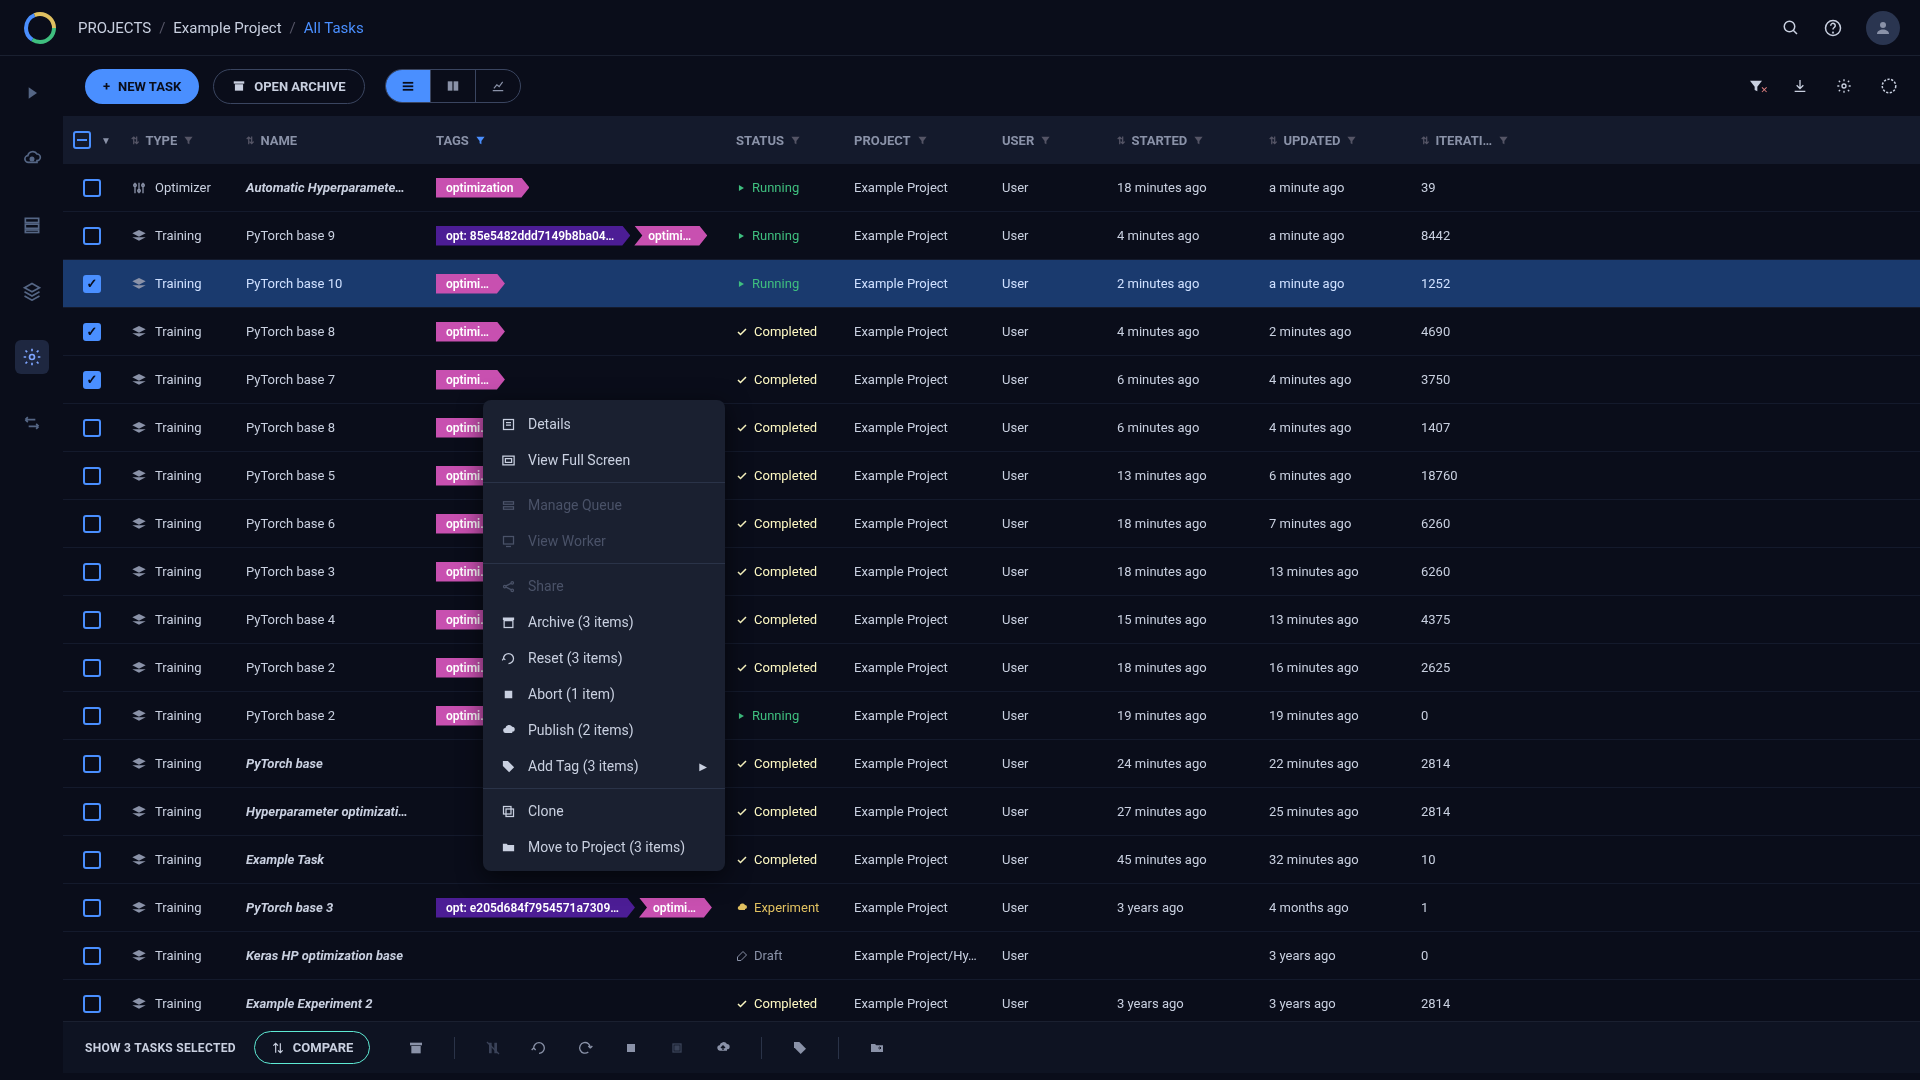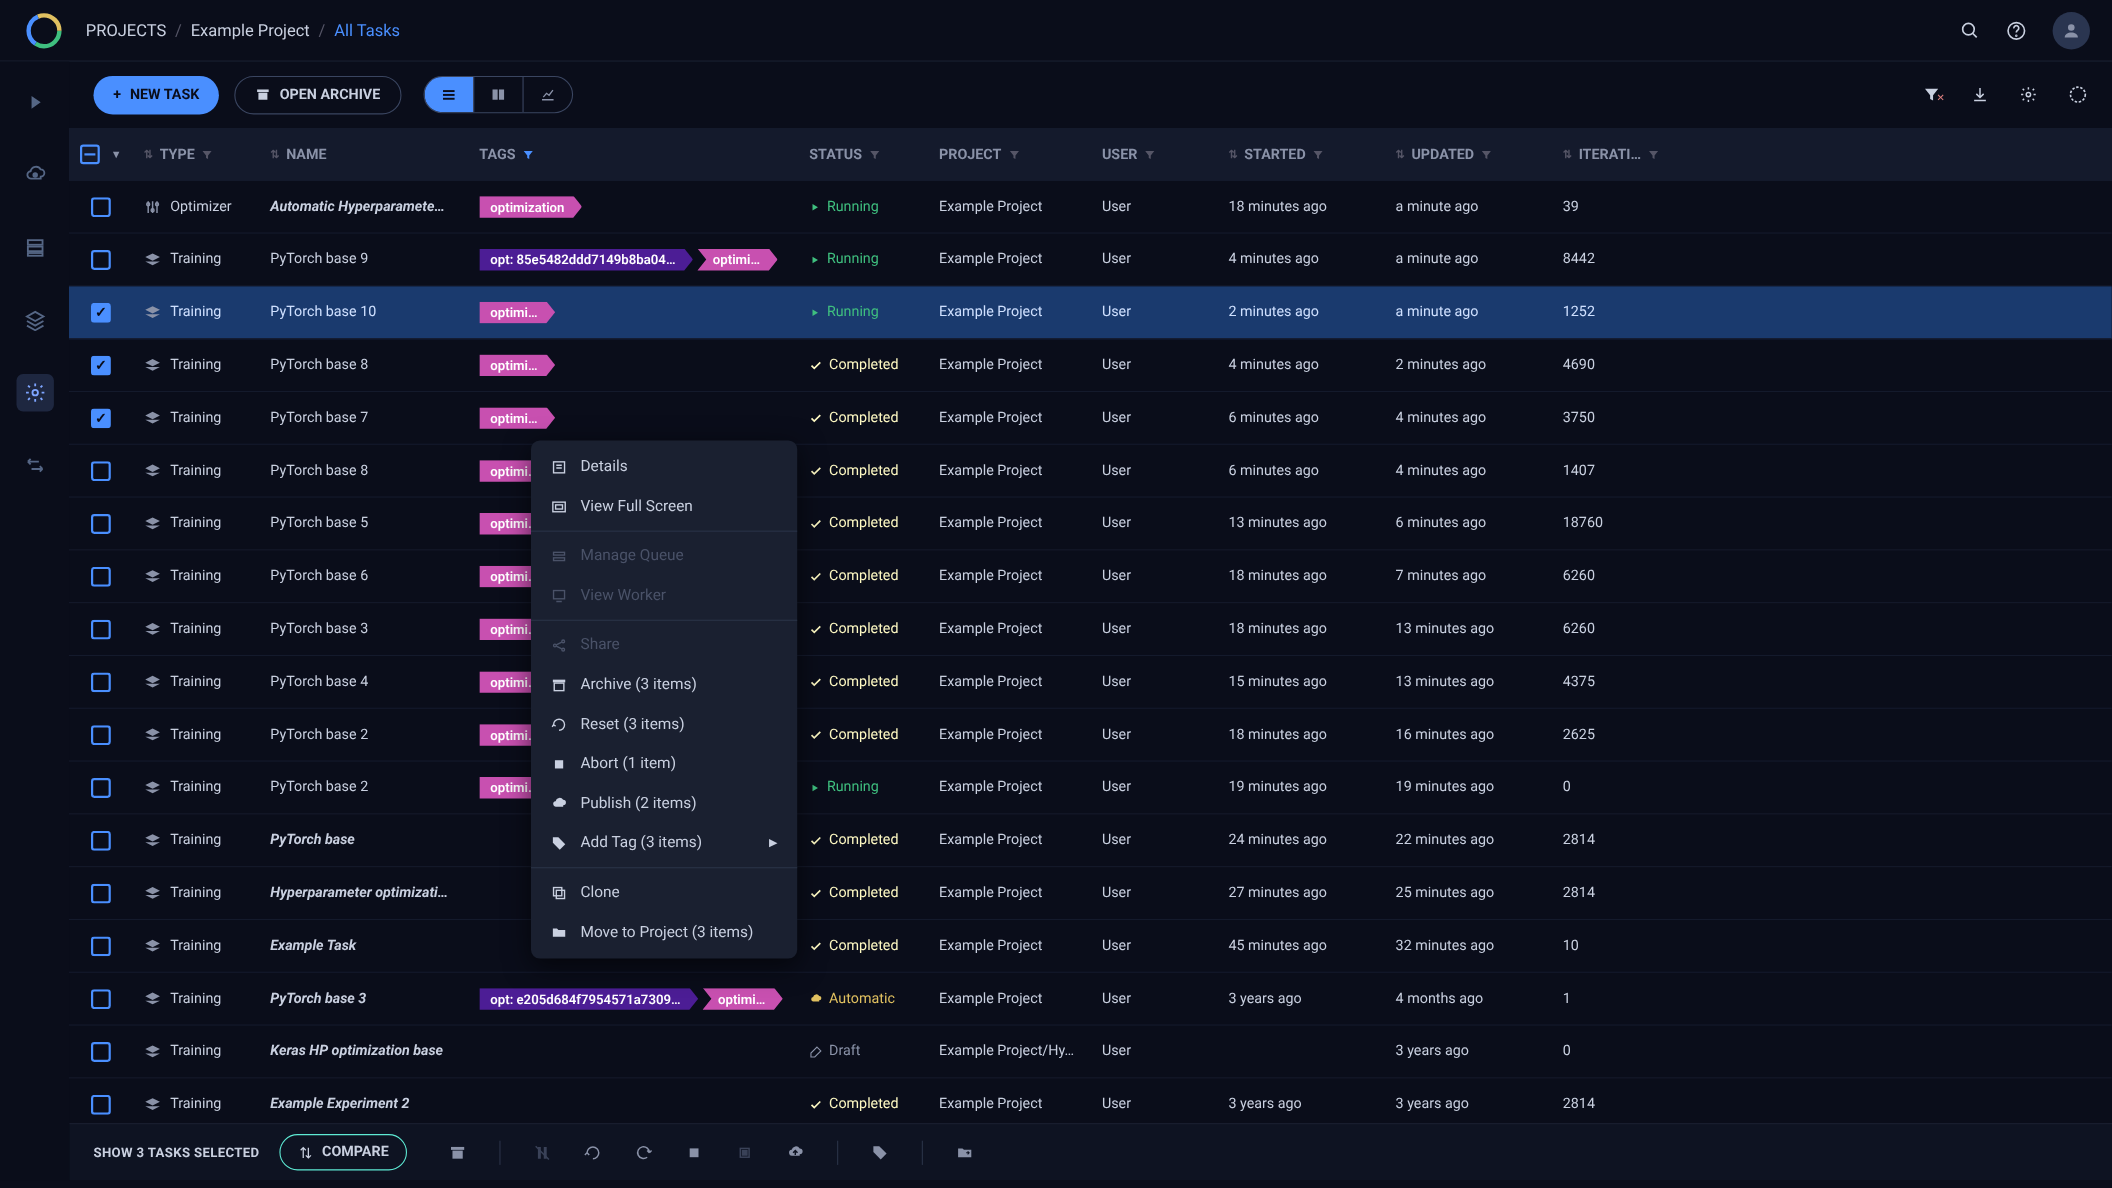--- a/index.html
+++ b/index.html
@@ -801,21 +801,21 @@
             </div>
     <div class="cell col-tags">
               <span class="tag tag-opt tag-chev">opt: e205d684f7954571a7309…</span>
               <span class="tag tag-opti tag-chev2">optimi…</span>
             </div>
     <div class="cell col-status">
               <span class="status published">
                 <svg width="12" height="12" viewBox="0 0 24 24" fill="currentColor">
                   <path d="M18 14a4 4 0 000-8 6 6 0 00-11 2 4 4 0 001 8h10z"></path>
                 </svg>
-                <span>Automatic</span>
+                <span>Experiment</span>
               </span>
             </div>
     <div class="cell col-project">Example Project</div>
     <div class="cell col-user">User</div>
     <div class="cell col-started">3 years ago</div>
     <div class="cell col-updated">4 months ago</div>
     <div class="cell col-iter">1</div>
           </div>
           <div class="row">
     <div class="cell col-chk">

